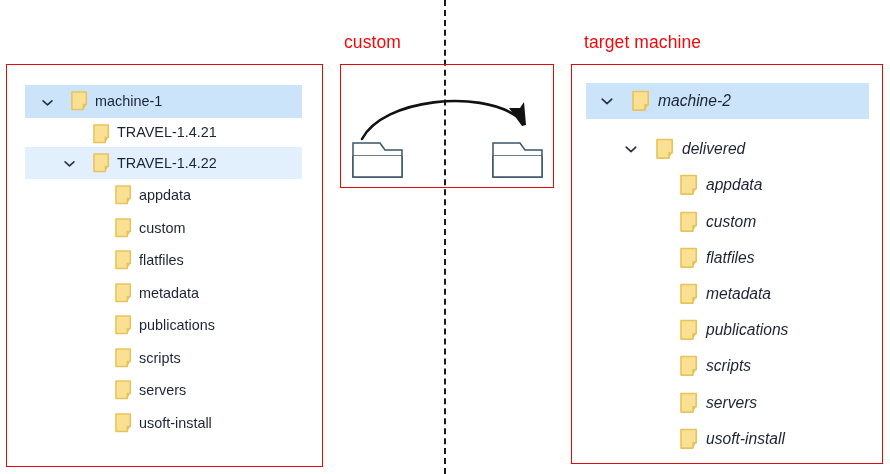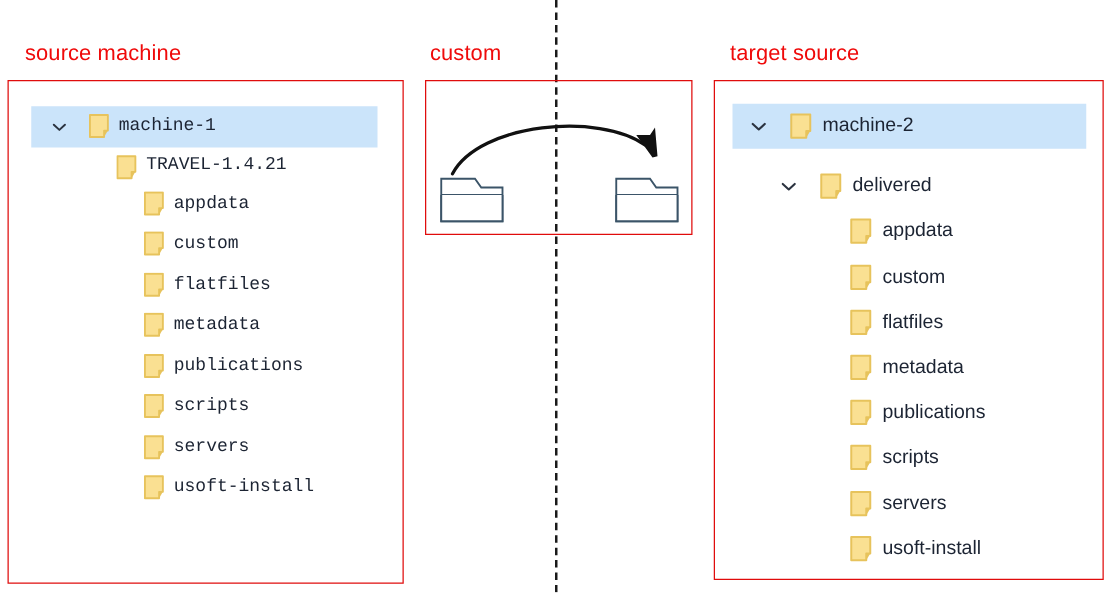--- a/index.html
+++ b/index.html
@@ -82,46 +82,45 @@
   }
   .label {
     position: absolute;
     white-space: nowrap;
     color: #1c2433;
     font-family: "Liberation Sans", sans-serif;
   }
 
   
   #tree-source .tree-row { height: 32.5px; }
-  #tree-source .label { font-size: 14.4px; font-family: Liberation Mono, monospace; }
+  #tree-source .label { font-size: 14.4px; }
 
   
   #tree-target .tree-row { height: 36.2px; }
-  #tree-target .label { font-size: 15.6px; }
+  #tree-target .label { font-size: 15.6px; font-style: italic; }
 
   
   .hatch-svg {
     position: absolute;
     left: 340px;
     top: 64px;
     width: 214px;
     height: 124px;
     pointer-events: none;
   }
 </style>
 </head>
 <body>
 
 <div id="stage">
 
   <div class="divider"></div>
 
-  <div class="caption" id="cap-source">source machine</div>
   <div class="caption" id="cap-hatch">custom</div>
-  <div class="caption" id="cap-target">target source</div>
+  <div class="caption" id="cap-target">target machine</div>
 
   <div class="panel" id="panel-source">
     <div class="tree" id="tree-source">
         <div class="tree-row" style="height: 32.5px; margin-top: 20px;">
           <div class="hl" style="left: 18px; width: 277px; background: rgb(203, 228, 250);"></div>
           <span class="chev" style="left: 34px; top: 9.75px; width: 13px; height: 13px;"><svg viewBox="0 0 14 14" width="13" height="13">
               <path d="M2.2 5.2 L7 9.6 L11.8 5.2" fill="none" stroke="#2b3340" stroke-width="1.7" stroke-linecap="round" stroke-linejoin="round"></path>
             </svg></span>
           <span class="folder" style="left: 64px; top: 6.25px;"><svg viewBox="0 0 18 21" width="17" height="20">
               <path d="M1 1 h15.2 v13.2 h-3.2 v5.4 H1 Z" fill="#fae092" stroke="#e7c35c" stroke-width="1.6" stroke-linejoin="round"></path>
@@ -130,20 +129,31 @@
           <span class="label" style="left: 88px; top: 50%; transform: translateY(-50%);">machine-1</span>
         </div>
         <div class="tree-row" style="height: 29px; margin-top: 0px;">
           <span class="folder" style="left: 86px; top: 6.25px;"><svg viewBox="0 0 18 21" width="17" height="20">
               <path d="M1 1 h15.2 v13.2 h-3.2 v5.4 H1 Z" fill="#fae092" stroke="#e7c35c" stroke-width="1.6" stroke-linejoin="round"></path>
               <path d="M13.0 14.2 h3.2 l-3.2 5.4 Z" fill="#e7c35c"></path>
             </svg></span>
           <span class="label" style="left: 110px; top: 50%; transform: translateY(-50%);">TRAVEL-1.4.21</span>
         </div>
         <div class="tree-row" style="height: 32.5px; margin-top: 0px;">
+          <div class="hl" style="left: 18px; width: 277px; background: rgb(226, 239, 253);"></div>
+          <span class="chev" style="left: 56px; top: 9.75px; width: 13px; height: 13px;"><svg viewBox="0 0 14 14" width="13" height="13">
+              <path d="M2.2 5.2 L7 9.6 L11.8 5.2" fill="none" stroke="#2b3340" stroke-width="1.7" stroke-linecap="round" stroke-linejoin="round"></path>
+            </svg></span>
+          <span class="folder" style="left: 86px; top: 6.25px;"><svg viewBox="0 0 18 21" width="17" height="20">
+              <path d="M1 1 h15.2 v13.2 h-3.2 v5.4 H1 Z" fill="#fae092" stroke="#e7c35c" stroke-width="1.6" stroke-linejoin="round"></path>
+              <path d="M13.0 14.2 h3.2 l-3.2 5.4 Z" fill="#e7c35c"></path>
+            </svg></span>
+          <span class="label" style="left: 110px; top: 50%; transform: translateY(-50%);">TRAVEL-1.4.22</span>
+        </div>
+        <div class="tree-row" style="height: 32.5px; margin-top: 0px;">
           <span class="folder" style="left: 108px; top: 6.25px;"><svg viewBox="0 0 18 21" width="17" height="20">
               <path d="M1 1 h15.2 v13.2 h-3.2 v5.4 H1 Z" fill="#fae092" stroke="#e7c35c" stroke-width="1.6" stroke-linejoin="round"></path>
               <path d="M13.0 14.2 h3.2 l-3.2 5.4 Z" fill="#e7c35c"></path>
             </svg></span>
           <span class="label" style="left: 132px; top: 50%; transform: translateY(-50%);">appdata</span>
         </div>
         <div class="tree-row" style="height: 32.5px; margin-top: 0px;">
           <span class="folder" style="left: 108px; top: 6.25px;"><svg viewBox="0 0 18 21" width="17" height="20">
               <path d="M1 1 h15.2 v13.2 h-3.2 v5.4 H1 Z" fill="#fae092" stroke="#e7c35c" stroke-width="1.6" stroke-linejoin="round"></path>
               <path d="M13.0 14.2 h3.2 l-3.2 5.4 Z" fill="#e7c35c"></path>

